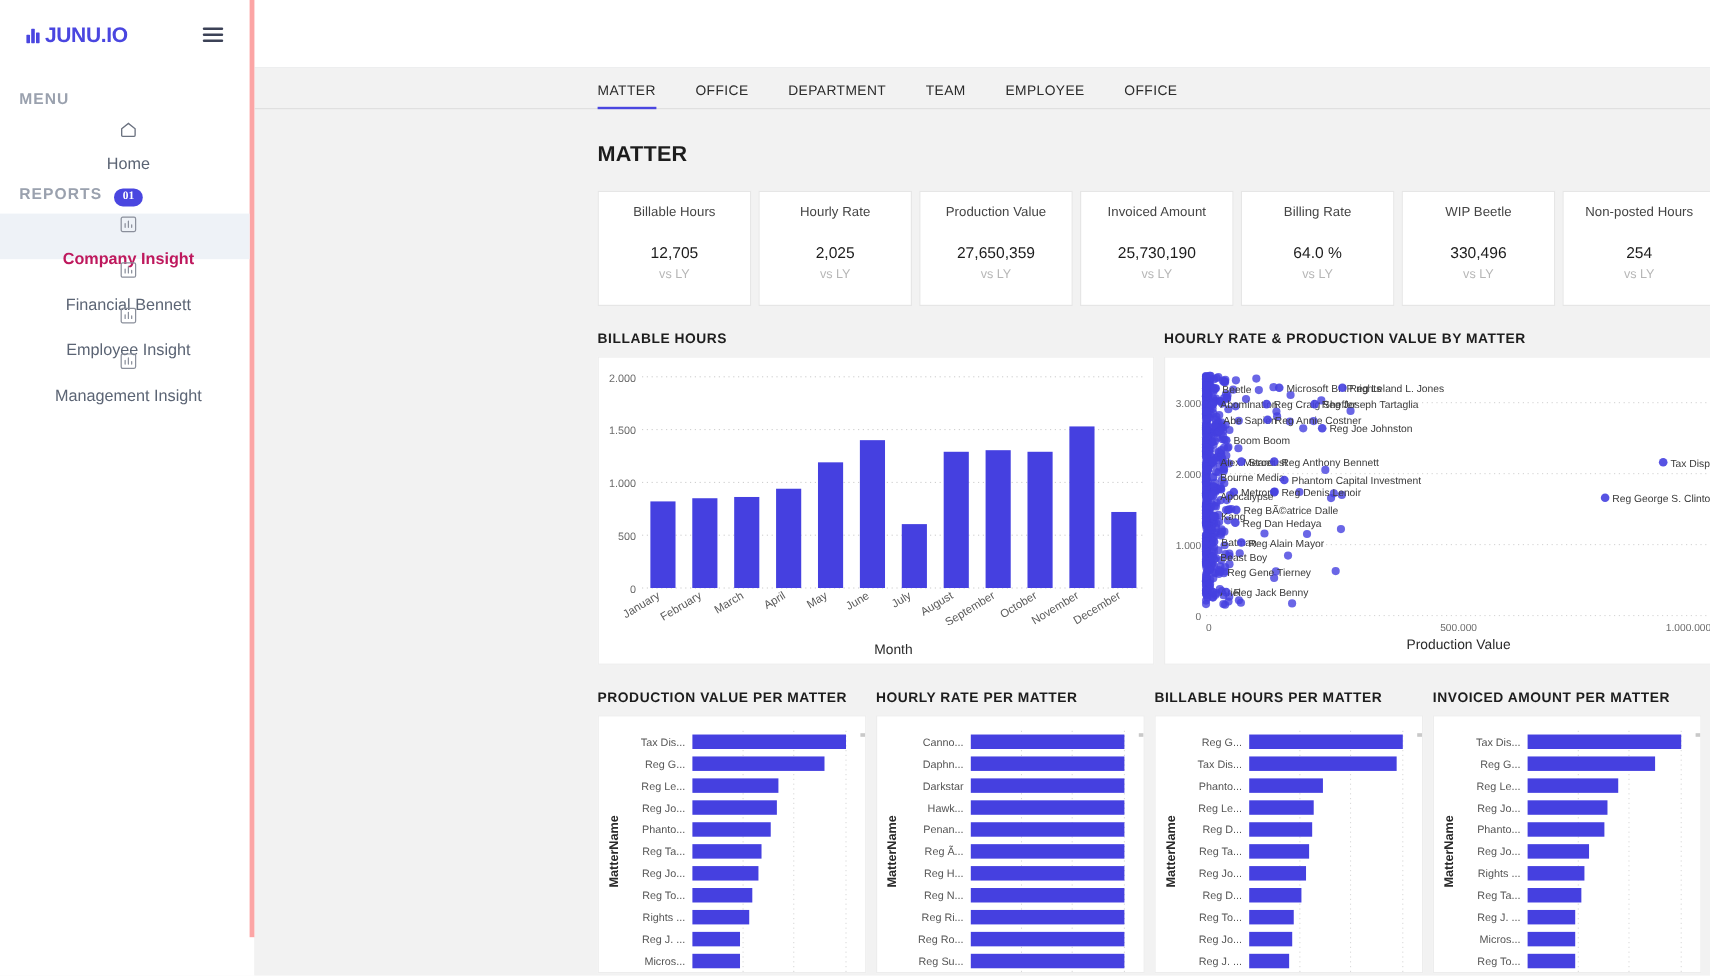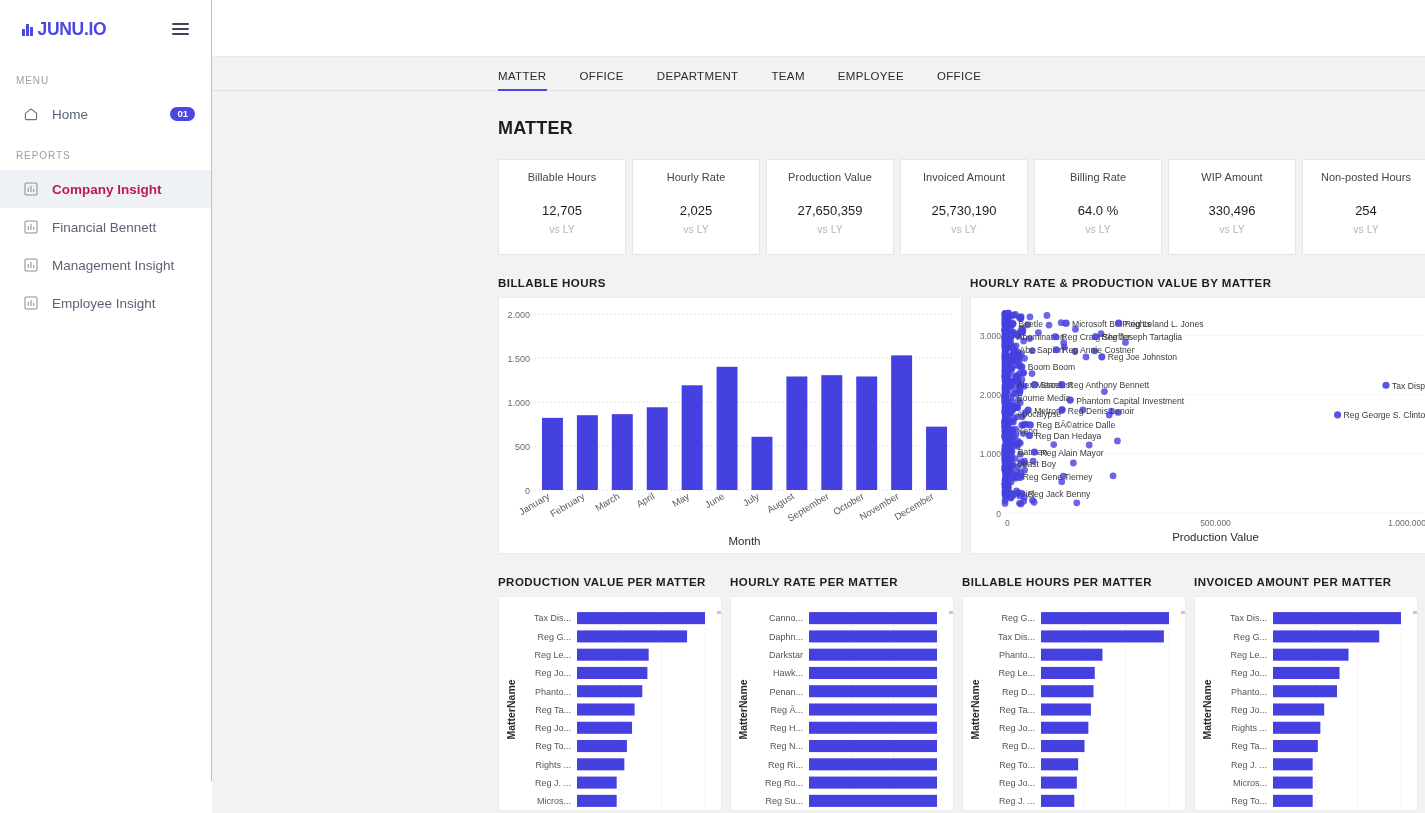--- a/index.html
+++ b/index.html
@@ -6,55 +6,55 @@
   html, body {
     width: 1425px; height: 813px;
     font-family: "Liberation Sans", sans-serif;
     background: #ffffff; overflow: hidden;
   }
   .app { display: flex; width: 1425px; height: 813px; position: relative; }
 
   
   .sidebar {
     width: 212px; min-width: 212px; height: 781px;
-    background: #ffffff; border-right: 1px solid #fca5a5;
+    background: #ffffff; border-right: 4px solid #fca5a5;
     position: relative; z-index: 5;
   }
   .logo-row {
     height: 58px; display: flex; align-items: center;
     padding: 0 18px 0 22px; justify-content: space-between;
   }
   .logo { display: flex; align-items: center; gap: 5px; }
   .logo-mark { display: flex; align-items: flex-end; gap: 1.5px; height: 13px; }
   .logo-mark i { display: block; width: 2.5px; background: #4a46e0; border-radius: .5px; }
   .logo-mark i:nth-child(1) { height: 7px; }
   .logo-mark i:nth-child(2) { height: 12px; }
   .logo-mark i:nth-child(3) { height: 9px; }
   .logo-text {
     color: #4a46e0; font-size: 17.5px; font-weight: 700;
     letter-spacing: -.3px;
   }
   .hamburger { display: flex; flex-direction: column; gap: 3px; cursor: pointer; padding: 4px; }
   .hamburger span { display: block; width: 17px; height: 2px; background: #3c4257; border-radius: 1px; }
 
   .nav-label {
-    font-size: 10px; font-weight: 400; color: #9aa1ae;
+    font-size: 13px; font-weight: 700; color: #9aa1ae;
     letter-spacing: .9px; padding: 0 0 0 16px; margin-top: 17px; margin-bottom: 9px;
   }
   .nav-item {
     display: flex; align-items: center; gap: 13px;
     height: 38px; padding: 0 16px 0 22px; cursor: pointer;
-    color: #5b6474; font-size: 13.5px; position: relative;
+    color: #5b6474; font-size: 13.5px; position: relative; flex-direction: column;
   }
   .nav-item.active { background: #eef2f7; color: #be185d; font-weight: 600; }
   .nav-item .ic { width: 17px; height: 17px; display: flex; align-items: center; justify-content: center; flex: none; }
   .nav-item .lbl { flex: 1; }
   .badge {
     background: #4a46e0; color: #fff; font-size: 9.5px; font-weight: 700;
-    border-radius: 9px; padding: 2.5px 7px; line-height: 1;
+    border-radius: 9px; padding: 2.5px 7px; line-height: 1; font-family: Liberation Serif, serif;
   }
 
   
   .main { flex: 1; display: flex; flex-direction: column; height: 813px; background:#f2f2f2; position: relative; }
   .topbar {
     height: 57px; background: #fff; border-bottom: 1px solid #e9eaec;
     display: flex; align-items: center; justify-content: flex-end; padding-right: 16px;
   }
 
   .content {
@@ -164,31 +164,31 @@
       <span class="lbl">Financial Bennett</span>
     </div>
 
     <div class="nav-item">
       <span class="ic">
         <svg viewBox="0 0 20 20" width="16" height="16" fill="none" stroke="#8a8f9b" stroke-width="1.3">
           <rect x="2.5" y="2.5" width="15" height="15" rx="1.6"></rect>
           <path d="M6.6 13V9.2M10 13V6.6M13.4 13v-2.6" stroke-linecap="round"></path>
         </svg>
       </span>
-      <span class="lbl">Management Insight</span>
+      <span class="lbl">Employee Insight</span>
     </div>
 
     <div class="nav-item">
       <span class="ic">
         <svg viewBox="0 0 20 20" width="16" height="16" fill="none" stroke="#8a8f9b" stroke-width="1.3">
           <rect x="2.5" y="2.5" width="15" height="15" rx="1.6"></rect>
           <path d="M6.6 13V9.2M10 13V6.6M13.4 13v-2.6" stroke-linecap="round"></path>
         </svg>
       </span>
-      <span class="lbl">Employee Insight</span>
+      <span class="lbl">Management Insight</span>
     </div>
   </aside>
 
   <div class="main">
 
     <div class="topbar">
       
     </div>
 
     <div class="content">
@@ -228,21 +228,21 @@
             <div class="k-title">Invoiced Amount</div>
             <div class="k-val">25,730,190</div>
             <div class="k-sub">vs LY</div>
           </div>
           <div class="kpi">
             <div class="k-title">Billing Rate</div>
             <div class="k-val">64.0 %</div>
             <div class="k-sub">vs LY</div>
           </div>
           <div class="kpi">
-            <div class="k-title">WIP Amount</div>
+            <div class="k-title">WIP Beetle</div>
             <div class="k-val">330,496</div>
             <div class="k-sub">vs LY</div>
           </div>
           <div class="kpi">
             <div class="k-title">Non-posted Hours</div>
             <div class="k-val">254</div>
             <div class="k-sub">vs LY</div>
           </div>
         </div>
 

